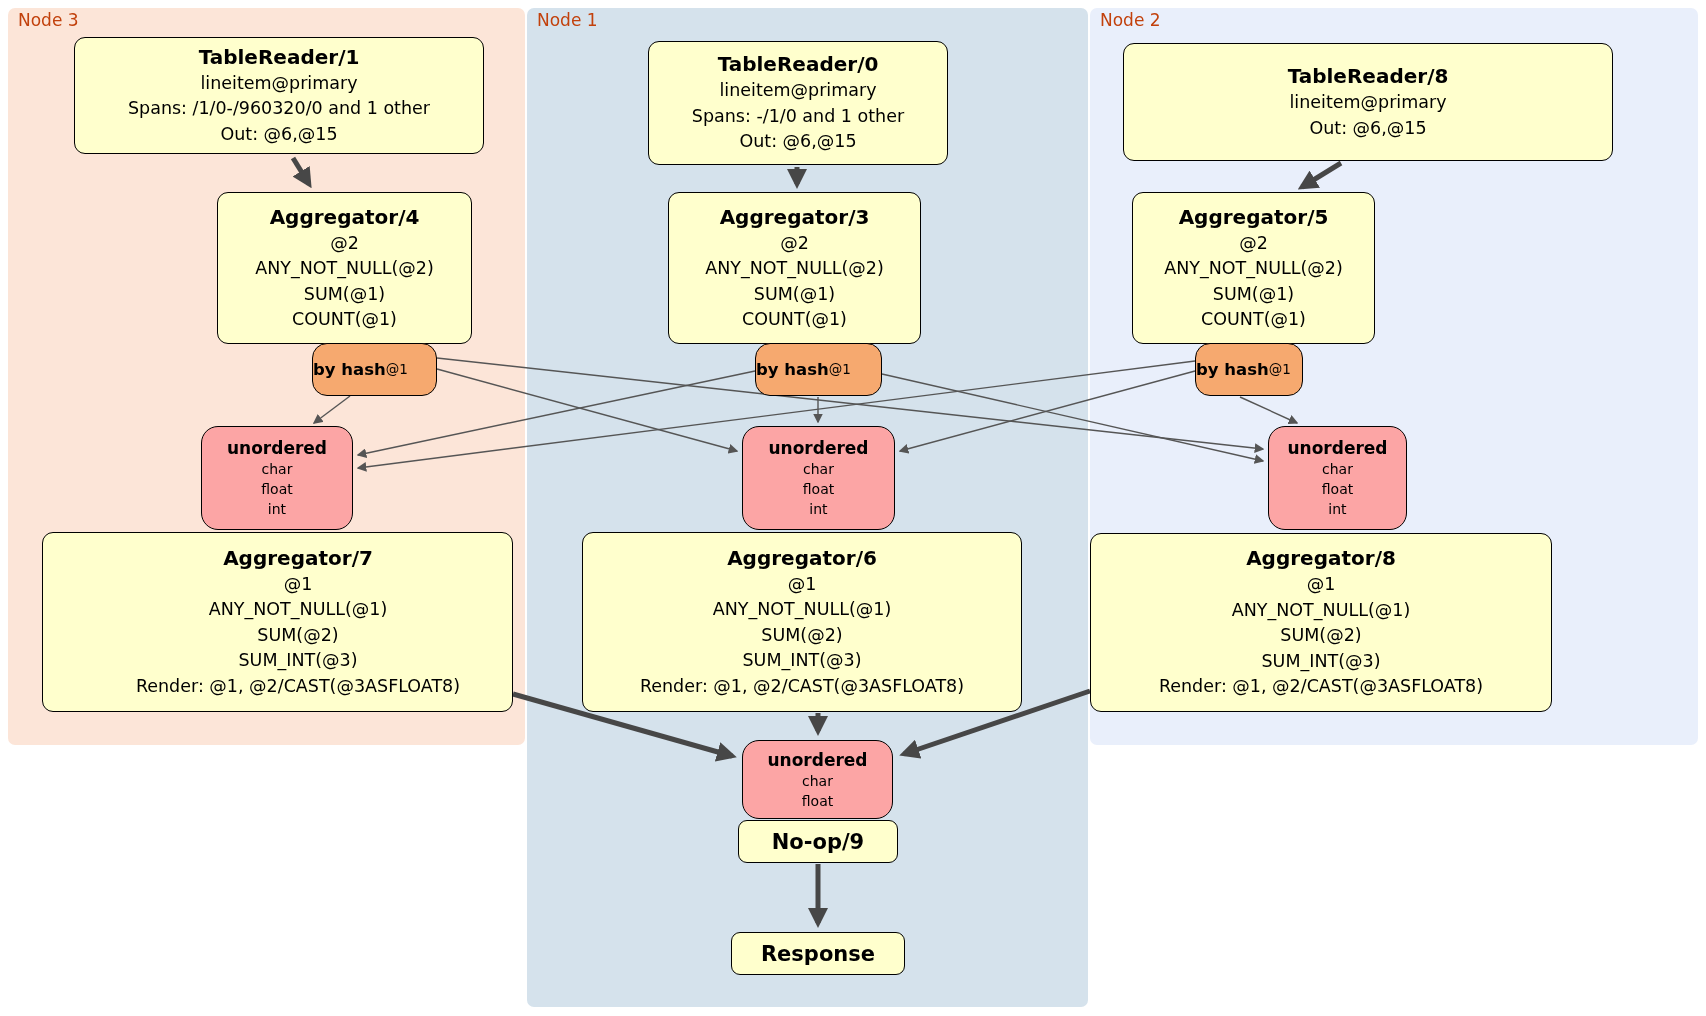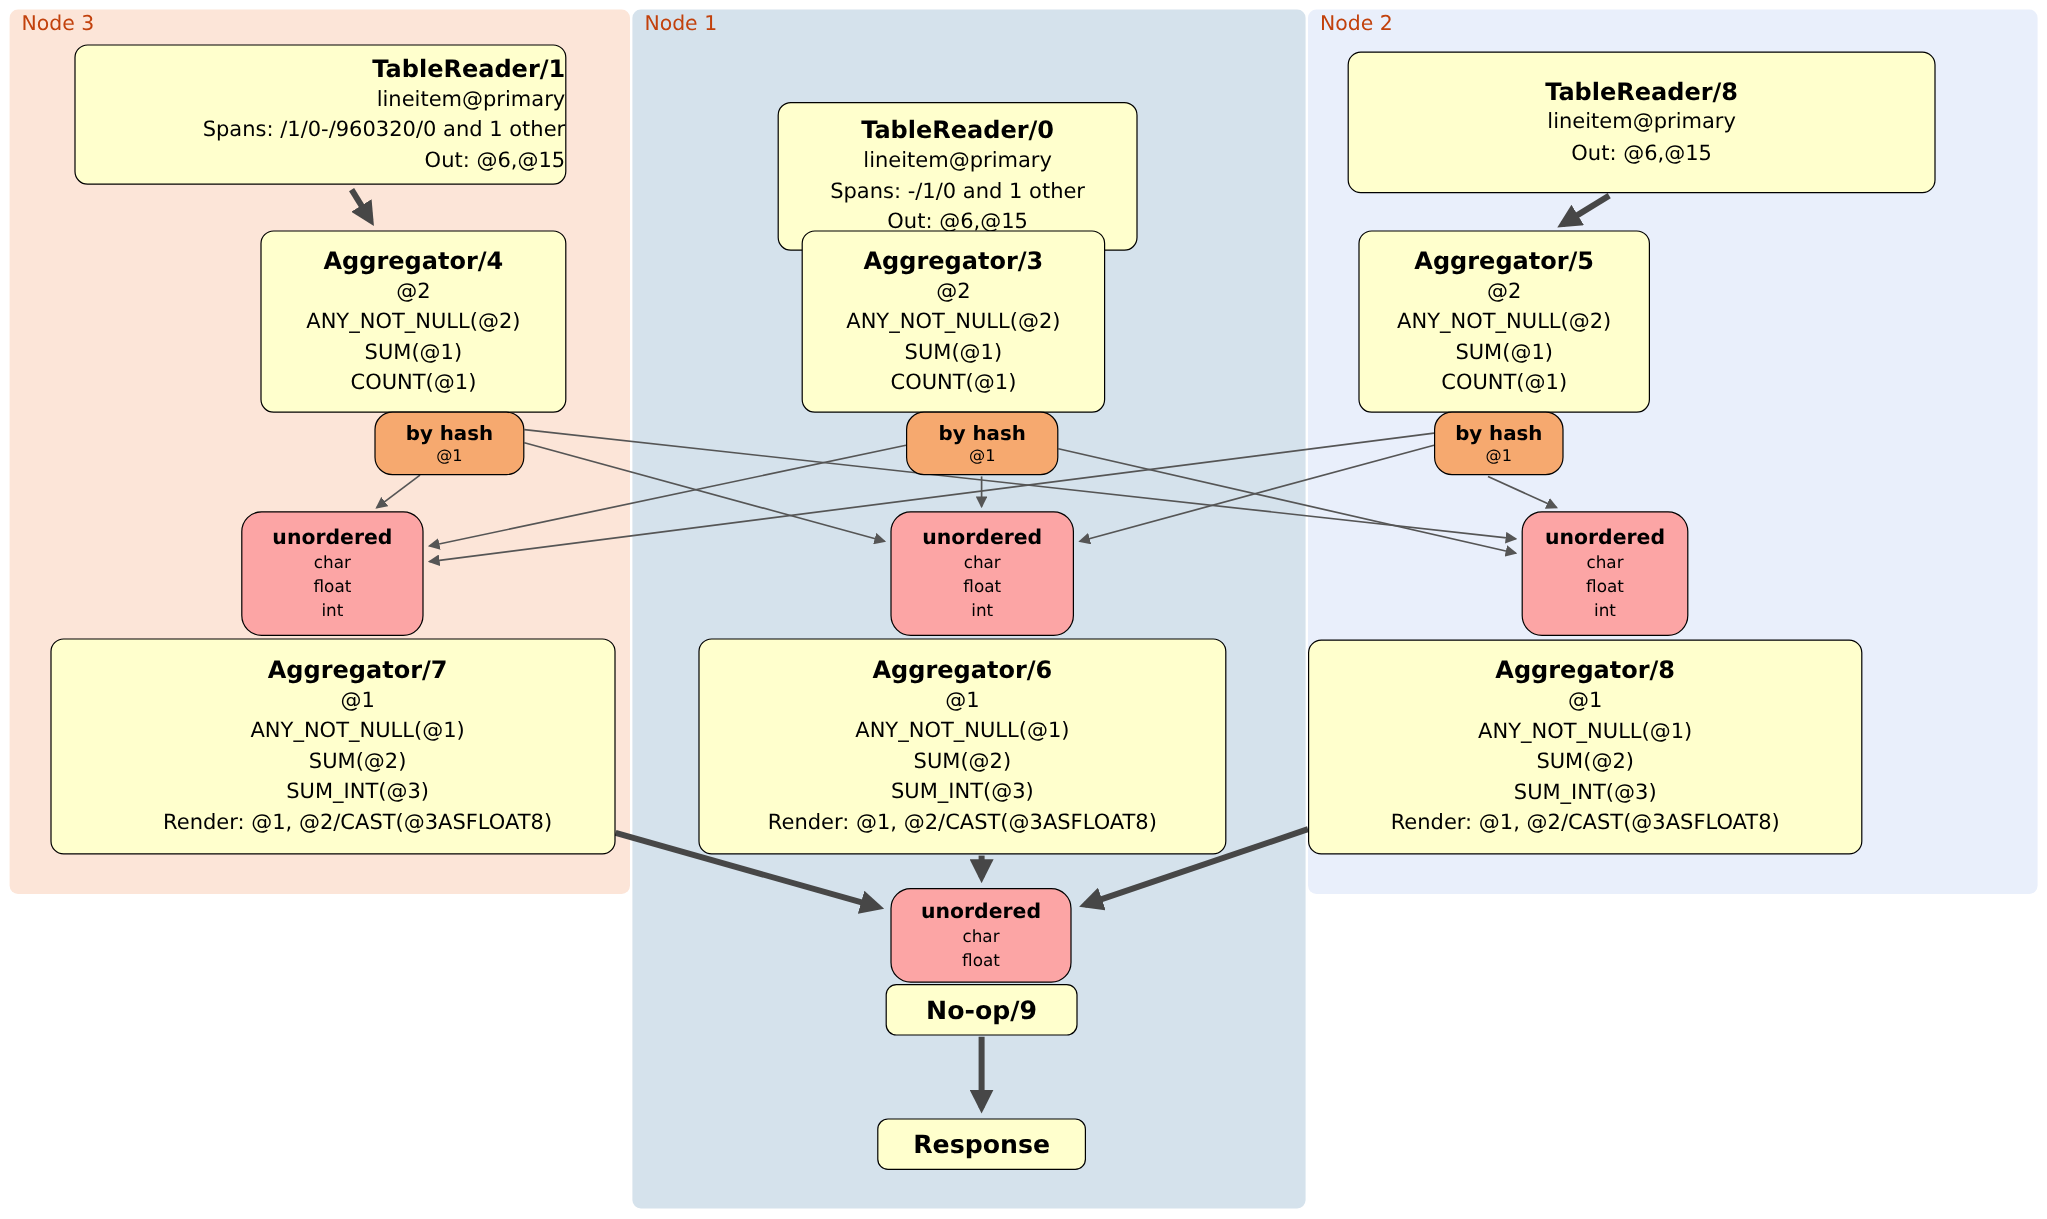--- a/index.html
+++ b/index.html
@@ -46,21 +46,21 @@
   .obox-line{
     font-size:17.5px;
     line-height:25.5px;
     white-space:nowrap;
   }
   .router{
     position:absolute;
     background:#f6a96f;
     border:1.7px solid #000;
     border-radius:15px;
-    display:flex;flex-direction:column;justify-content:center;align-items:center;
+    display:flex;flex-direction:row;align-items:center;
     text-align:center;box-sizing:border-box;
   }
   .router .r-title{font-size:16.5px;font-weight:bold;line-height:21px;white-space:nowrap;}
   .router .r-line{font-size:13.5px;line-height:17px;white-space:nowrap;}
   .sync{
     position:absolute;
     background:#fca5a5;
     border:1.7px solid #000;
     border-radius:17px;
     display:flex;flex-direction:column;justify-content:center;align-items:center;
@@ -118,21 +118,21 @@
       <line x1="293" y1="158" x2="309" y2="184"></line>
       <line x1="797" y1="167" x2="797" y2="184"></line>
       <line x1="1341" y1="163" x2="1302" y2="187"></line>
       <line x1="513" y1="694" x2="732" y2="756"></line>
       <line x1="818" y1="713" x2="818" y2="731"></line>
       <line x1="1090" y1="691" x2="904" y2="754"></line>
       <line x1="818" y1="864" x2="818" y2="923"></line>
     </g>
   </svg>
 
-  <div class="obox" style="left:62px;top:37px;width:410px;height:117px;align-items:flex-end;">
+  <div class="obox" style="left:74px;top:37px;width:410px;height:117px;">
     <div class="obox-title">TableReader/1</div>
     <div class="obox-line">lineitem@primary</div>
     <div class="obox-line">Spans: /1/0-/960320/0 and 1 other</div>
     <div class="obox-line">Out: @6,@15</div>
   </div>
   <div class="obox" style="left:217px;top:192px;width:255px;height:152px;">
     <div class="obox-title">Aggregator/4</div>
     <div class="obox-line">@2</div>
     <div class="obox-line">ANY_NOT_NULL(@2)</div>
     <div class="obox-line">SUM(@1)</div>
@@ -150,21 +150,21 @@
   </div>
   <div class="obox" style="left:42px;top:532px;width:471px;height:180px;padding-left:41px;">
     <div class="obox-title">Aggregator/7</div>
     <div class="obox-line">@1</div>
     <div class="obox-line">ANY_NOT_NULL(@1)</div>
     <div class="obox-line">SUM(@2)</div>
     <div class="obox-line">SUM_INT(@3)</div>
     <div class="obox-line">Render: @1, @2/CAST(@3ASFLOAT8)</div>
   </div>
 
-  <div class="obox" style="left:648px;top:41px;width:300px;height:124px;margin-top:44px;">
+  <div class="obox" style="left:648px;top:41px;width:300px;height:124px;">
     <div class="obox-title">TableReader/0</div>
     <div class="obox-line">lineitem@primary</div>
     <div class="obox-line">Spans: -/1/0 and 1 other</div>
     <div class="obox-line">Out: @6,@15</div>
   </div>
   <div class="obox" style="left:668px;top:192px;width:253px;height:152px;">
     <div class="obox-title">Aggregator/3</div>
     <div class="obox-line">@2</div>
     <div class="obox-line">ANY_NOT_NULL(@2)</div>
     <div class="obox-line">SUM(@1)</div>

